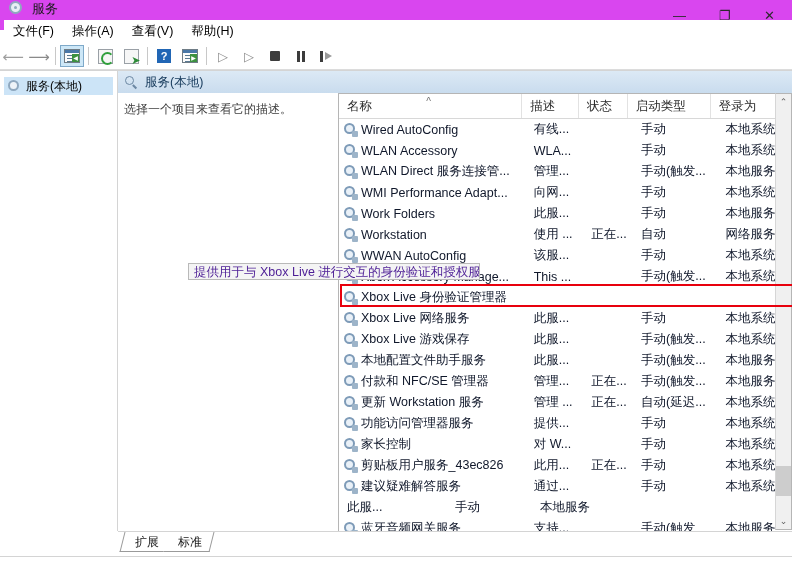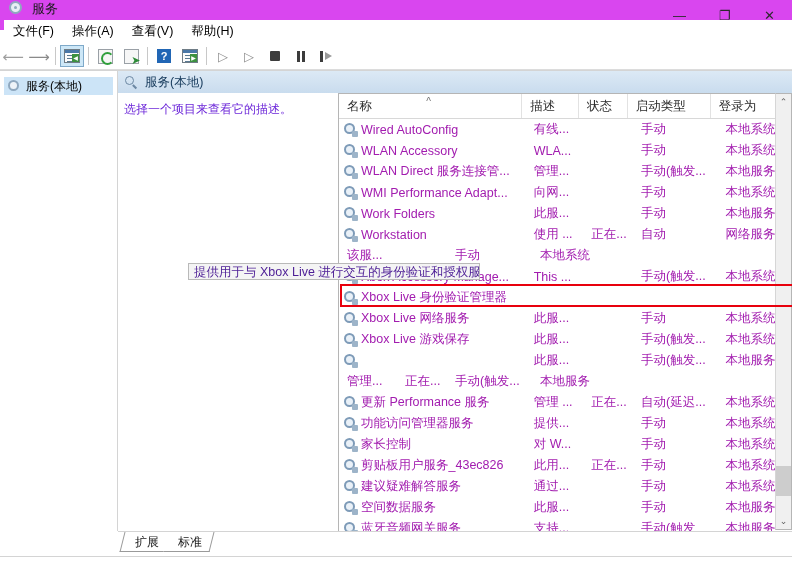--- a/index.html
+++ b/index.html
@@ -328,21 +328,21 @@
     position: absolute;
     left: 0; top: 22px;
     width: 674px; height: 439px;
     display: flex;
   }
   .desc-col {
     width: 200px;
     padding: 8px 6px 4px 6px;
     box-sizing: border-box;
     font-size: 12px;
-    color: #6d28d9;
+    color: #404040;
     background: #ffffff;
   }
 
   
   .listview {
     position: relative;
     width: 474px;
     background: #ffffff;
     border: 1px solid #b5b5b5;
     border-right: none;
@@ -387,21 +387,21 @@
   .lv-rows {
     position: relative;
     height: 412px;
     overflow: hidden;
   }
   .lv-row {
     display: flex;
     height: 21px;
     align-items: center;
     font-size: 12.5px;
-    color: #a21caf;
+    color: #0f172a;
     cursor: default;
   }
   .lv-td {
     box-sizing: border-box;
     padding-left: 8px;
     white-space: nowrap;
     overflow: hidden;
   }
   .lv-td.name {
     width: 188px;
@@ -740,20 +740,27 @@
                   <span class="tooth"></span>
                 </span>
                 <span>Workstation</span>
               </div>
               <div class="lv-td col-desc">使用 ...</div>
               <div class="lv-td col-status">正在...</div>
               <div class="lv-td col-start">自动</div>
               <div class="lv-td col-logon">网络服务</div>
             </div>
             <div class="lv-row">
+              <div class="lv-td name">
+                <span class="svc-gear">
+                  <span class="ring2"></span>
+                  <span class="tooth"></span>
+                </span>
+                <span>WWAN AutoConfig</span>
+              </div>
               <div class="lv-td col-desc">该服...</div>
               <div class="lv-td col-status"></div>
               <div class="lv-td col-start">手动</div>
               <div class="lv-td col-logon">本地系统</div>
             </div>
             <div class="lv-row">
               <div class="lv-td name">
                 <span class="svc-gear">
                   <span class="ring2"></span>
                   <span class="tooth"></span>
@@ -803,39 +810,47 @@
               <div class="lv-td col-status"></div>
               <div class="lv-td col-start">手动(触发...</div>
               <div class="lv-td col-logon">本地系统</div>
             </div>
             <div class="lv-row">
               <div class="lv-td name">
                 <span class="svc-gear">
                   <span class="ring2"></span>
                   <span class="tooth"></span>
                 </span>
+                <span>本地配置文件助手服务</span>
               </div>
               <div class="lv-td col-desc">此服...</div>
               <div class="lv-td col-status"></div>
               <div class="lv-td col-start">手动(触发...</div>
               <div class="lv-td col-logon">本地服务</div>
             </div>
             <div class="lv-row">
+              <div class="lv-td name">
+                <span class="svc-gear">
+                  <span class="ring2"></span>
+                  <span class="tooth"></span>
+                </span>
+                <span>付款和 NFC/SE 管理器</span>
+              </div>
               <div class="lv-td col-desc">管理...</div>
               <div class="lv-td col-status">正在...</div>
               <div class="lv-td col-start">手动(触发...</div>
               <div class="lv-td col-logon">本地服务</div>
             </div>
             <div class="lv-row">
               <div class="lv-td name">
                 <span class="svc-gear">
                   <span class="ring2"></span>
                   <span class="tooth"></span>
                 </span>
-                <span>更新 Performance 服务</span>
+                <span>更新 Workstation 服务</span>
               </div>
               <div class="lv-td col-desc">管理 ...</div>
               <div class="lv-td col-status">正在...</div>
               <div class="lv-td col-start">自动(延迟...</div>
               <div class="lv-td col-logon">本地系统</div>
             </div>
             <div class="lv-row">
               <div class="lv-td name">
                 <span class="svc-gear">
                   <span class="ring2"></span>
@@ -881,27 +896,20 @@
                   <span class="tooth"></span>
                 </span>
                 <span>建议疑难解答服务</span>
               </div>
               <div class="lv-td col-desc">通过...</div>
               <div class="lv-td col-status"></div>
               <div class="lv-td col-start">手动</div>
               <div class="lv-td col-logon">本地系统</div>
             </div>
             <div class="lv-row">
-              <div class="lv-td name">
-                <span class="svc-gear">
-                  <span class="ring2"></span>
-                  <span class="tooth"></span>
-                </span>
-                <span>空间数据服务</span>
-              </div>
               <div class="lv-td col-desc">此服...</div>
               <div class="lv-td col-status"></div>
               <div class="lv-td col-start">手动</div>
               <div class="lv-td col-logon">本地服务</div>
             </div>
             <div class="lv-row">
               <div class="lv-td name">
                 <span class="svc-gear">
                   <span class="ring2"></span>
                   <span class="tooth"></span>

